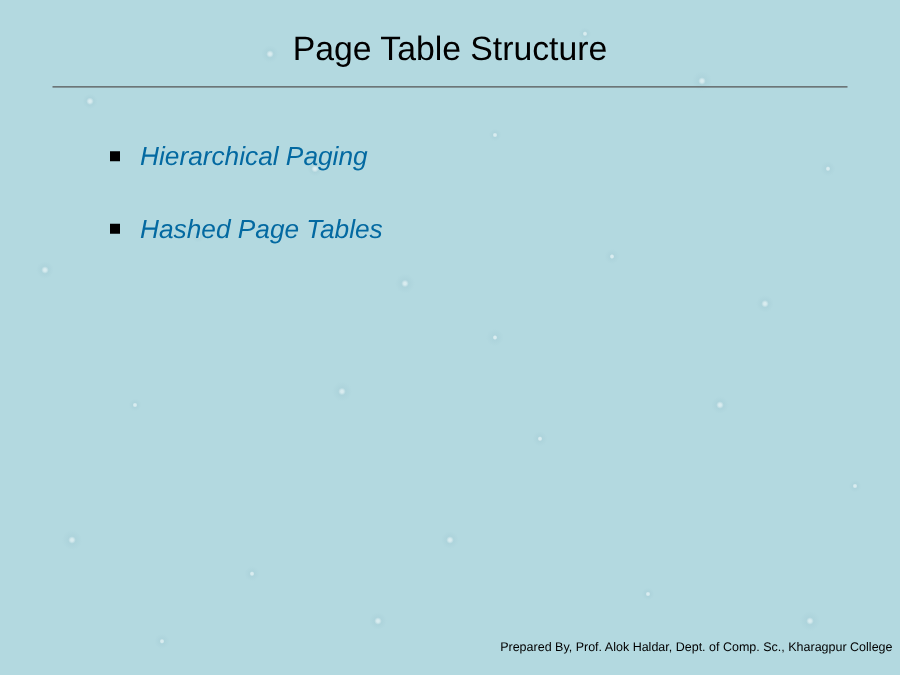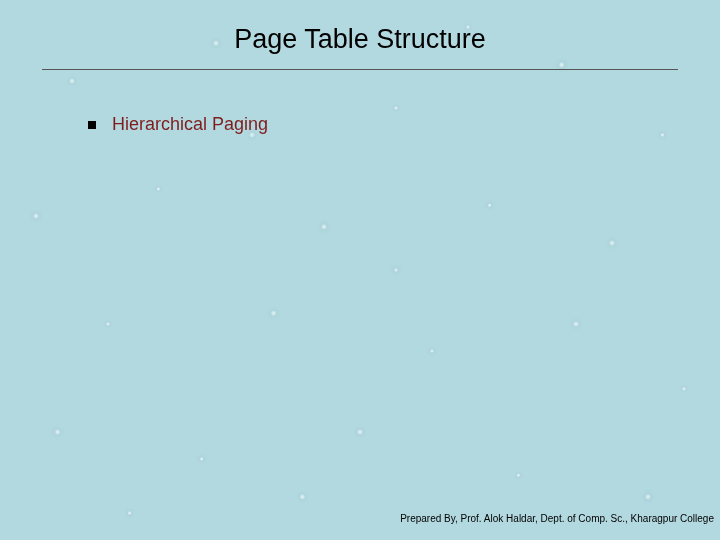--- a/index.html
+++ b/index.html
@@ -57,22 +57,23 @@
     margin-bottom: 34px;
   }
   .bullet-mark {
     width: 8px; height: 8px;
     background: #000;
     margin-top: 7px;
     margin-right: 16px;
     flex-shrink: 0;
   }
   .bullet-text {
-    font-size: 18px;
-    color: #7f1d1d;
+    font-size: 21px;
+    color: #0369a1;
+    font-style: italic;
   }
   .footer {
     position: absolute;
     bottom: 8px;
     right: 6px;
     font-size: 10px;
     color: #000;
     margin-left: 17px;
   }
 </style>
@@ -82,17 +83,21 @@
 <div class="slide">
   <h1 class="title">Page Table Structure</h1>
   <hr class="hr">
   <div class="content">
 
     <div class="bullet-row">
       <span class="bullet-mark"></span>
       <span class="bullet-text">Hierarchical Paging</span>
     </div>
 
+    <div class="bullet-row">
+      <span class="bullet-mark"></span>
+      <span class="bullet-text">Hashed Page Tables</span>
+    </div>
 
 
   </div>
   <div class="footer">Prepared By, Prof. Alok Haldar, Dept. of Comp. Sc., Kharagpur College</div>
 </div>
 
 </body></html>

